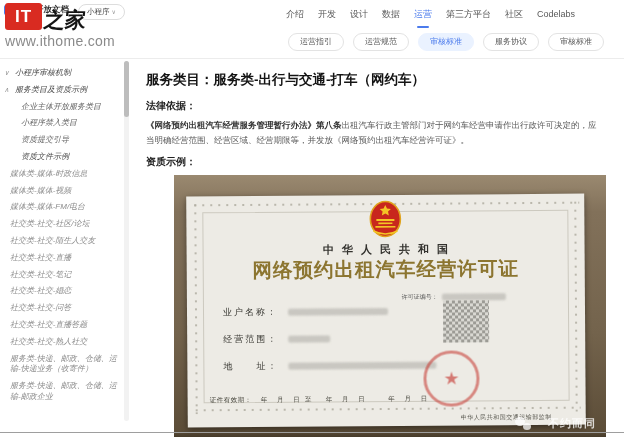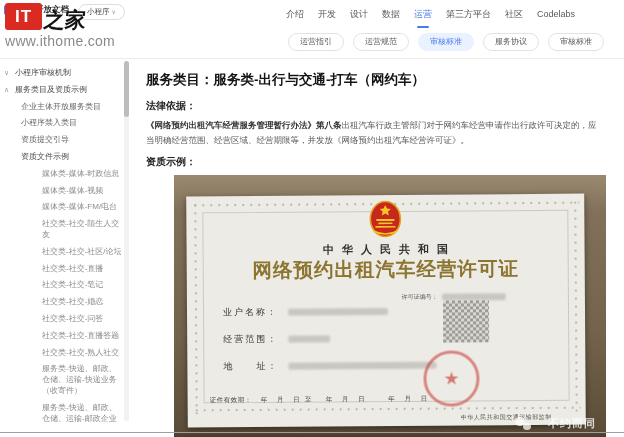--- a/index.html
+++ b/index.html
@@ -26,26 +26,26 @@
   .tabs-row { display:flex; gap:9px; margin:5px 0 0 288px; }
   .tab-pill { font-size:8px; color:#595959; border:1px solid #e3e3e3; border-radius:11px;
     padding:4px 11px; line-height:1; background:#fff; white-space:nowrap; }
   .tab-pill.active { background:#eaf2ff; color:#4b7bec; border-color:#eaf2ff; }
   .header-divider { border-bottom:1px solid #ececec; margin-top:7px; }
   
   .layout { display:flex; height:372px; }
   .sidebar { width:132px; flex-shrink:0; position:relative; padding-top:6px; overflow:hidden; }
   .sb-track { position:absolute; right:3px; top:2px; width:5px; height:360px; background:#f2f2f2; border-radius:3px; }
   .sb-thumb { position:absolute; right:3px; top:2px; width:5px; height:56px; background:#bdbdbd; border-radius:3px; }
-  .sb-item { font-size:8px; line-height:1.35; padding:3px 14px 3px 12px; color:#595959; position:relative; cursor:pointer; }
+  .sb-item { font-size:8px; line-height:1.35; padding:3px 14px 3px 12px; color:#595959; position:relative; cursor:pointer;font-style:italic; }
   .sb-item .chev { position:absolute; left:4px; top:3px; font-size:7px; color:#999; }
   .sb-item.lv0 { padding-left:15px; color:#4a4a4a; }
   .sb-item.lv1 { padding-left:21px; color:#666; }
   .sb-item.lv1.strong { color:#4a4a4a; }
-  .sb-item.lv2 { padding-left:42px; padding-right:10px; color:#8c8c8c; }
+  .sb-item.lv2 { padding-left:10px; padding-right:10px; color:#8c8c8c; }
   
   .main { flex:1; padding:8px 8px 0 14px; position:relative; }
   .page-title { font-size:13.5px; font-weight:bold; color:#141414; margin:4px 0 10px; }
   .sec-heading { font-size:10px; font-weight:bold; color:#222; margin:7px 0 5px; }
   .legal-text { font-size:8.5px; color:#595959; line-height:1.75; width:454px; }
   .legal-text b { color:#333; }
   
   .photo { position:relative; margin:6px 0 0 28px; width:432px; height:264px; overflow:hidden;
     background:linear-gradient(180deg,#9a8970 0%,#82715a 14%,#73634c 60%,#5c4d38 97%,#3f3526 100%); }
   .cert { position:absolute; left:13px; right:21px; top:20px; bottom:13px;
@@ -133,22 +133,22 @@
     <div class="sb-thumb"></div>
   <div class="sb-item lv0"><span class="chev">∨</span><span>小程序审核机制</span></div>
       <div class="sb-item lv0"><span class="chev">∧</span><span>服务类目及资质示例</span></div>
       <div class="sb-item lv1"><span>企业主体开放服务类目</span></div>
       <div class="sb-item lv1"><span>小程序禁入类目</span></div>
       <div class="sb-item lv1"><span>资质提交引导</span></div>
       <div class="sb-item lv1 strong"><span>资质文件示例</span></div>
       <div class="sb-item lv2"><span>媒体类-媒体-时政信息</span></div>
       <div class="sb-item lv2"><span>媒体类-媒体-视频</span></div>
       <div class="sb-item lv2"><span>媒体类-媒体-FM/电台</span></div>
+      <div class="sb-item lv2"><span>社交类-社交-社区/论坛</span></div>
       <div class="sb-item lv2"><span>社交类-社交-陌生人交友</span></div>
-      <div class="sb-item lv2"><span>社交类-社交-社区/论坛</span></div>
       <div class="sb-item lv2"><span>社交类-社交-直播</span></div>
       <div class="sb-item lv2"><span>社交类-社交-笔记</span></div>
       <div class="sb-item lv2"><span>社交类-社交-婚恋</span></div>
       <div class="sb-item lv2"><span>社交类-社交-问答</span></div>
       <div class="sb-item lv2"><span>社交类-社交-直播答题</span></div>
       <div class="sb-item lv2"><span>社交类-社交-熟人社交</span></div>
       <div class="sb-item lv2"><span>服务类-快递、邮政、仓储、运输-快递业务（收寄件）</span></div>
       <div class="sb-item lv2"><span>服务类-快递、邮政、仓储、运输-邮政企业</span></div>
     </div>
 

